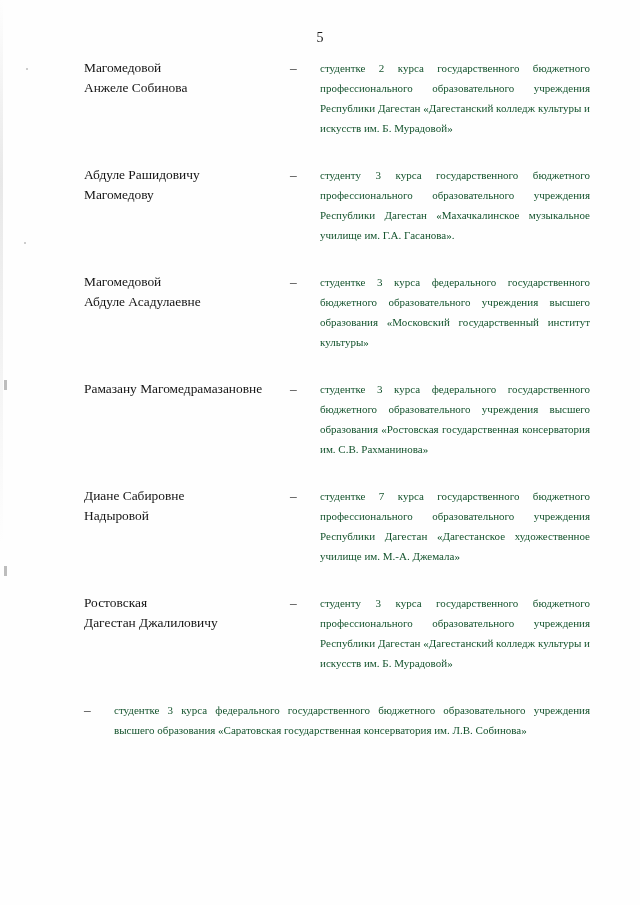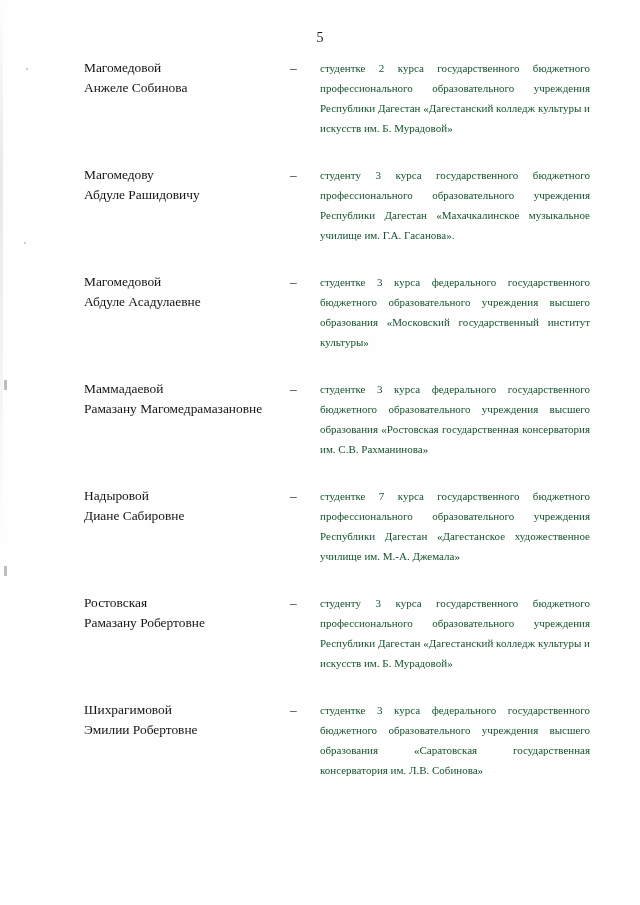--- a/index.html
+++ b/index.html
@@ -106,66 +106,61 @@
       <div class="entry-name">
         <div>Магомедовой</div>
         <div>Анжеле Собинова</div>
       </div>
       <div class="entry-dash">–</div>
       <div class="entry-desc">студентке 2 курса государственного бюджетного профессионального образовательного учреждения Республики Дагестан «Дагестанский колледж культуры и искусств им. Б. Мурадовой»</div>
     </div>
 
     <div class="entry">
       <div class="entry-name">
+        <div>Абдуле Рашидовичу</div>
         <div>Магомедову</div>
-        <div>Абдуле Рашидовичу</div>
       </div>
       <div class="entry-dash">–</div>
       <div class="entry-desc">студенту 3 курса государственного бюджетного профессионального образовательного учреждения Республики Дагестан «Махачкалинское музыкальное училище им. Г.А. Гасанова».</div>
     </div>
 
     <div class="entry">
       <div class="entry-name">
         <div>Магомедовой</div>
         <div>Абдуле Асадулаевне</div>
       </div>
       <div class="entry-dash">–</div>
       <div class="entry-desc">студентке 3 курса федерального государственного бюджетного образовательного учреждения высшего образования «Московский государственный институт культуры»</div>
     </div>
 
     <div class="entry">
       <div class="entry-name">
-        <div>Маммадаевой</div>
         <div>Рамазану Магомедрамазановне</div>
       </div>
       <div class="entry-dash">–</div>
       <div class="entry-desc">студентке 3 курса федерального государственного бюджетного образовательного учреждения высшего образования «Ростовская государственная консерватория им. С.В. Рахманинова»</div>
     </div>
 
     <div class="entry">
       <div class="entry-name">
+        <div>Диане Сабировне</div>
         <div>Надыровой</div>
-        <div>Диане Сабировне</div>
       </div>
       <div class="entry-dash">–</div>
       <div class="entry-desc">студентке 7 курса государственного бюджетного профессионального образовательного учреждения Республики Дагестан «Дагестанское художественное училище им. М.-А. Джемала»</div>
     </div>
 
     <div class="entry">
       <div class="entry-name">
         <div>Ростовская</div>
-        <div>Рамазану Робертовне</div>
+        <div>Дагестан Джалиловичу</div>
       </div>
       <div class="entry-dash">–</div>
       <div class="entry-desc">студенту 3 курса государственного бюджетного профессионального образовательного учреждения Республики Дагестан «Дагестанский колледж культуры и искусств им. Б. Мурадовой»</div>
     </div>
 
     <div class="entry">
-      <div class="entry-name">
-        <div>Шихрагимовой</div>
-        <div>Эмилии Робертовне</div>
-      </div>
       <div class="entry-dash">–</div>
       <div class="entry-desc">студентке 3 курса федерального государственного бюджетного образовательного учреждения высшего образования «Саратовская государственная консерватория им. Л.В. Собинова»</div>
     </div>
 
   </div>
 </div>
 
 </body></html>

